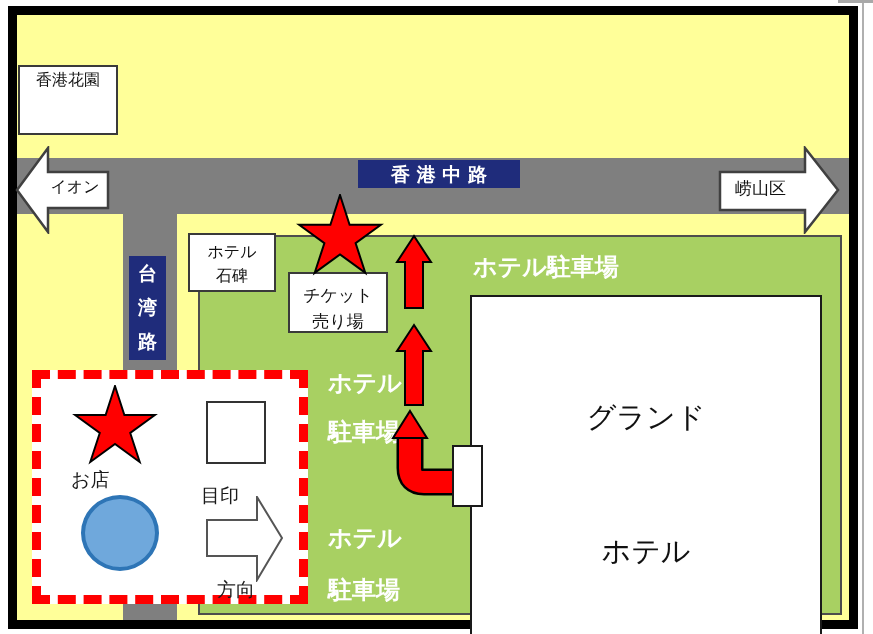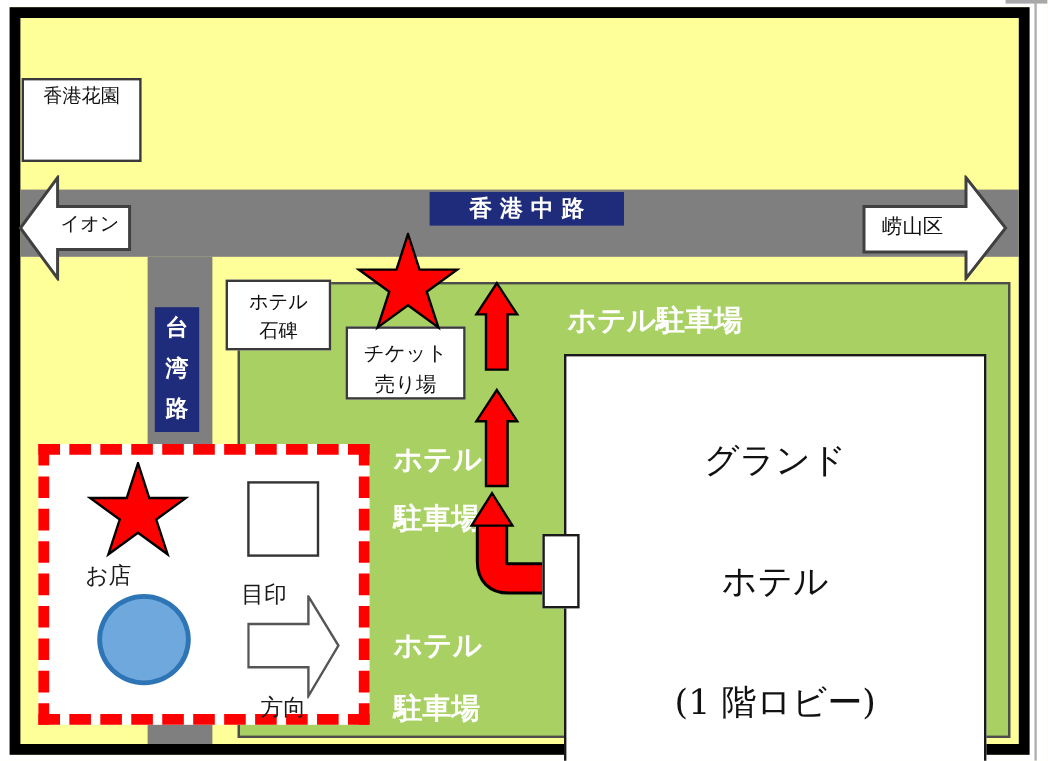--- a/index.html
+++ b/index.html
@@ -69,21 +69,20 @@
   </div>
 
   <div class="abs white-on-green" style="left:328px;top:512px;width:84px;font-size:24px;line-height:52px;z-index:2;">
     <span style="display:block;">ホテル</span>
     <span style="display:block;">駐車場</span>
   </div>
 
   <div class="abs box" style="left:470px;top:295px;width:352px;height:380px;box-sizing:border-box;border-width:2px;border-color:#1a1a1a;font-size:29px;display:flex;flex-direction:column;justify-content:space-evenly;padding:6px 0;z-index:3;">
     <span>グランド</span>
     <span>ホテル</span>
-    <span>(1 階ロビー)</span>
   </div>
 
   <div class="abs" style="left:452px;top:445px;width:31px;height:62px;box-sizing:border-box;background:#ffffff;border:2px solid #1a1a1a;z-index:5;"></div>
 
   <svg class="abs" style="left:380px;top:225px;z-index:4;" width="90" height="290" viewBox="0 0 90 290">
     <path d="M 72 257 L 44 257 Q 30 257 30 243 L 30 212" fill="none" stroke="#000000" stroke-width="27"></path>
     <path d="M 72 257 L 44 257 Q 30 257 30 243 L 30 212" fill="none" stroke="#ff0000" stroke-width="22"></path>
     <polygon points="30,186 47,213 13,213" fill="#ff0000" stroke="#000000" stroke-width="2"></polygon>
     <polygon points="34,100 51,126 43,126 43,180 25,180 25,126 17,126" fill="#ff0000" stroke="#000000" stroke-width="2"></polygon>
     <polygon points="34,11 51,37 43,37 43,83 25,83 25,37 17,37" fill="#ff0000" stroke="#000000" stroke-width="2"></polygon>

